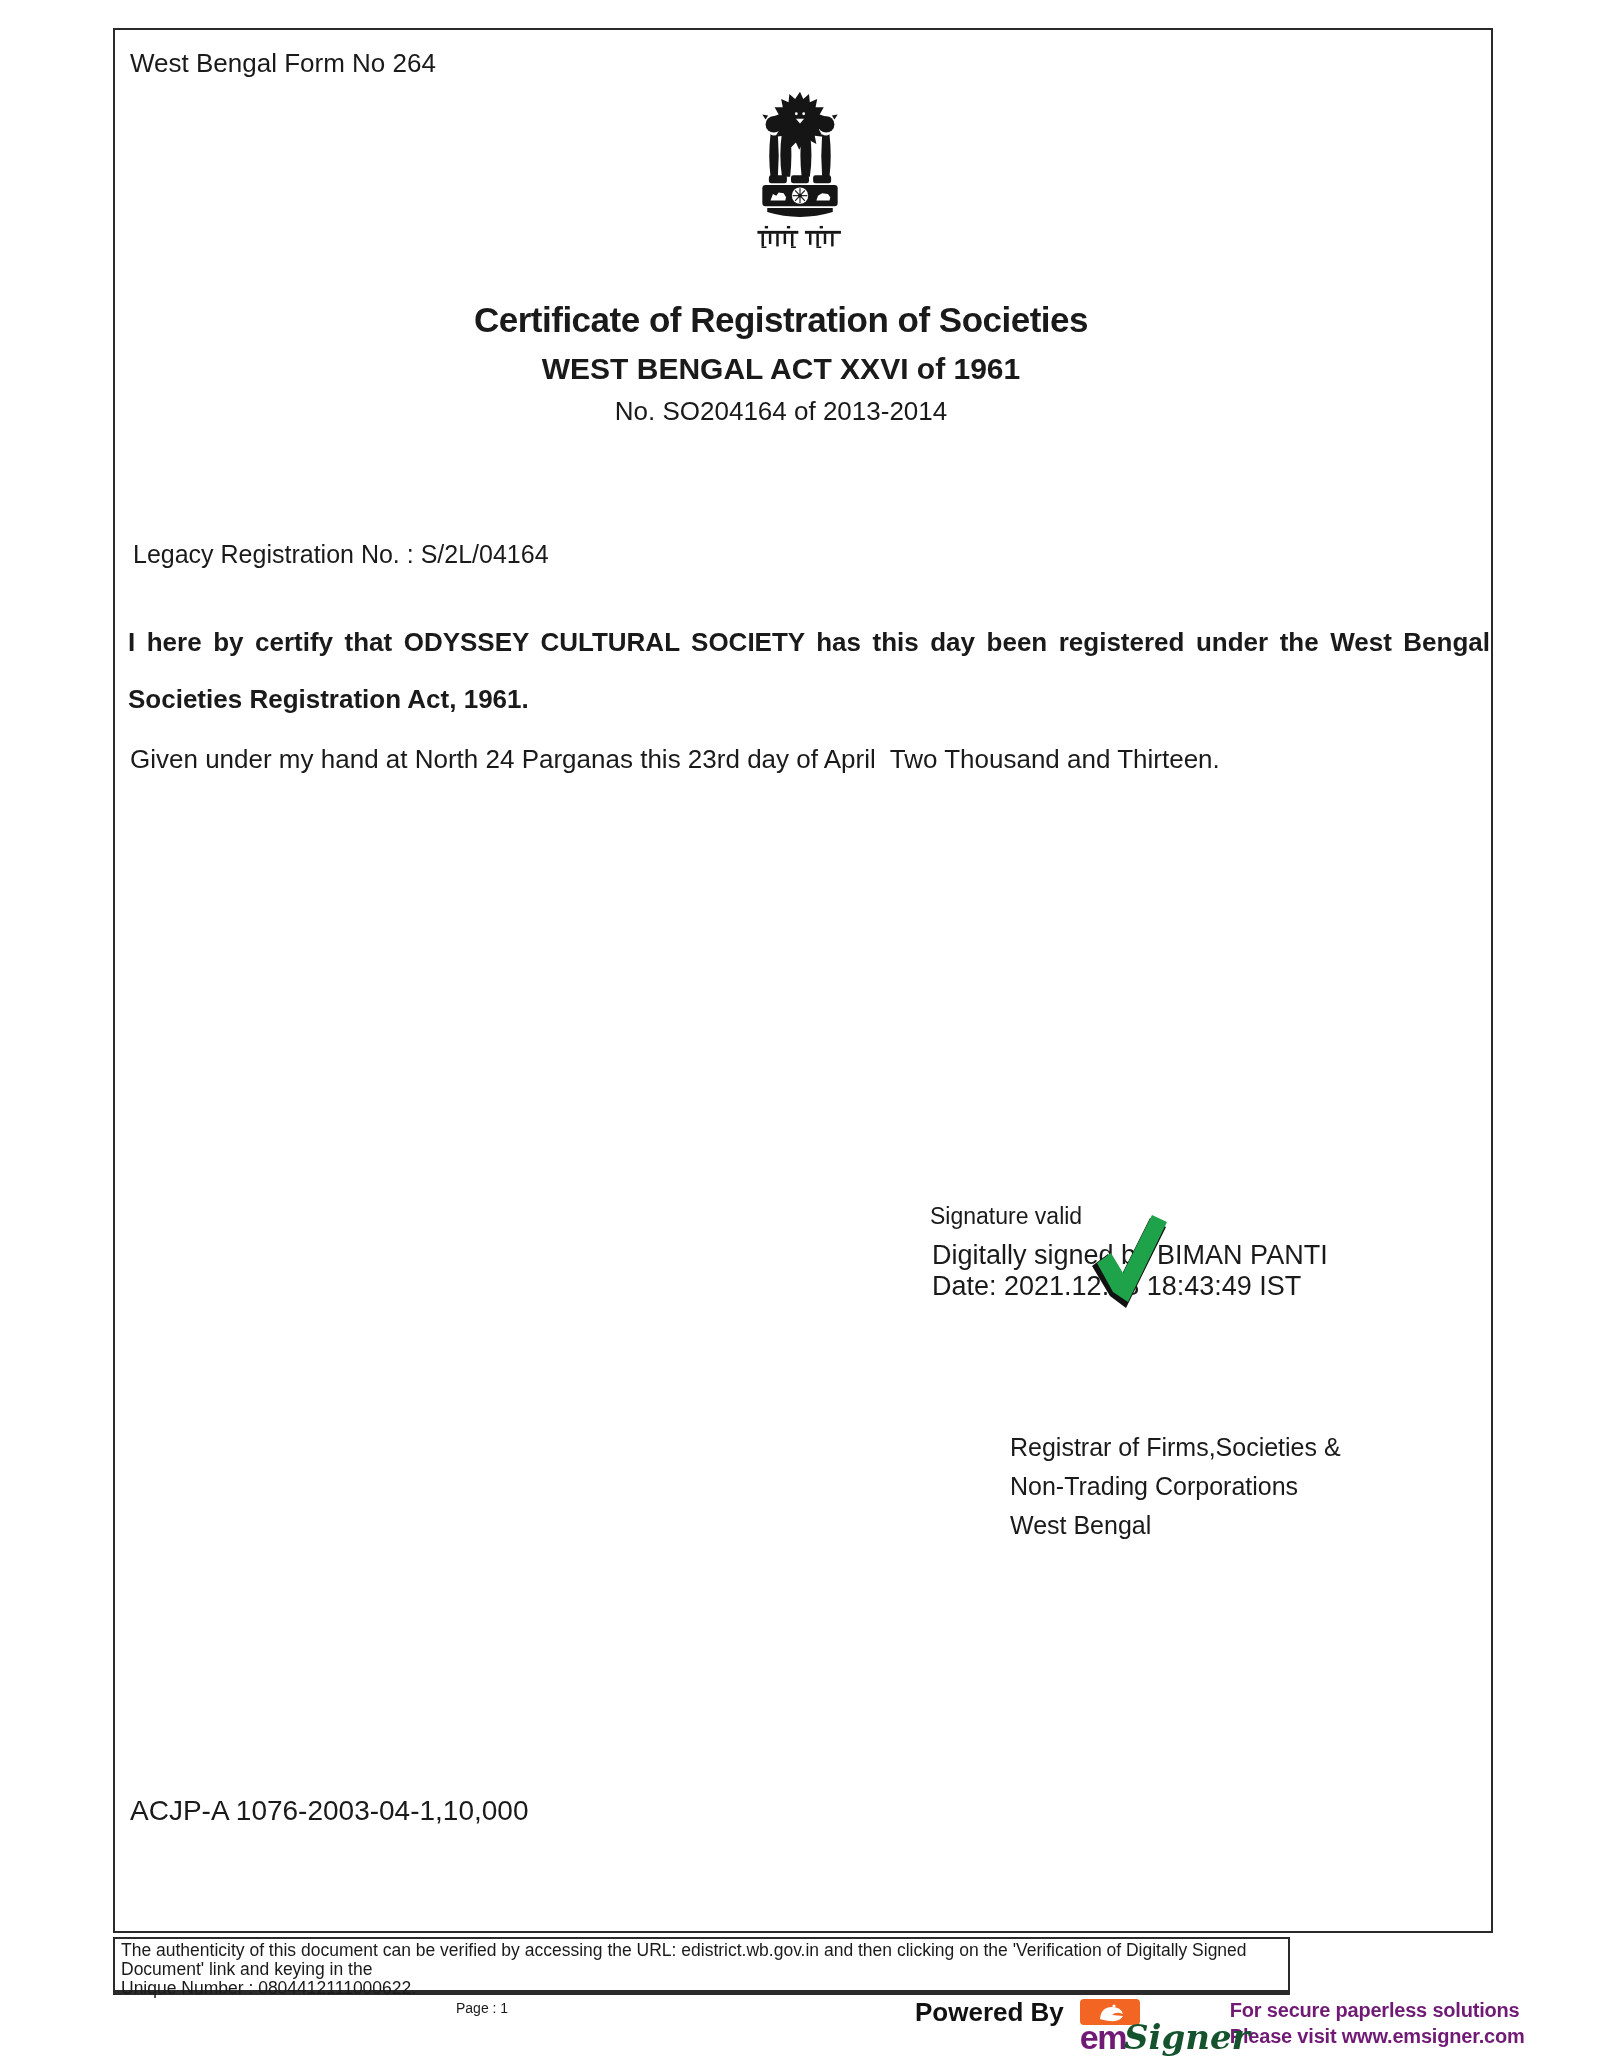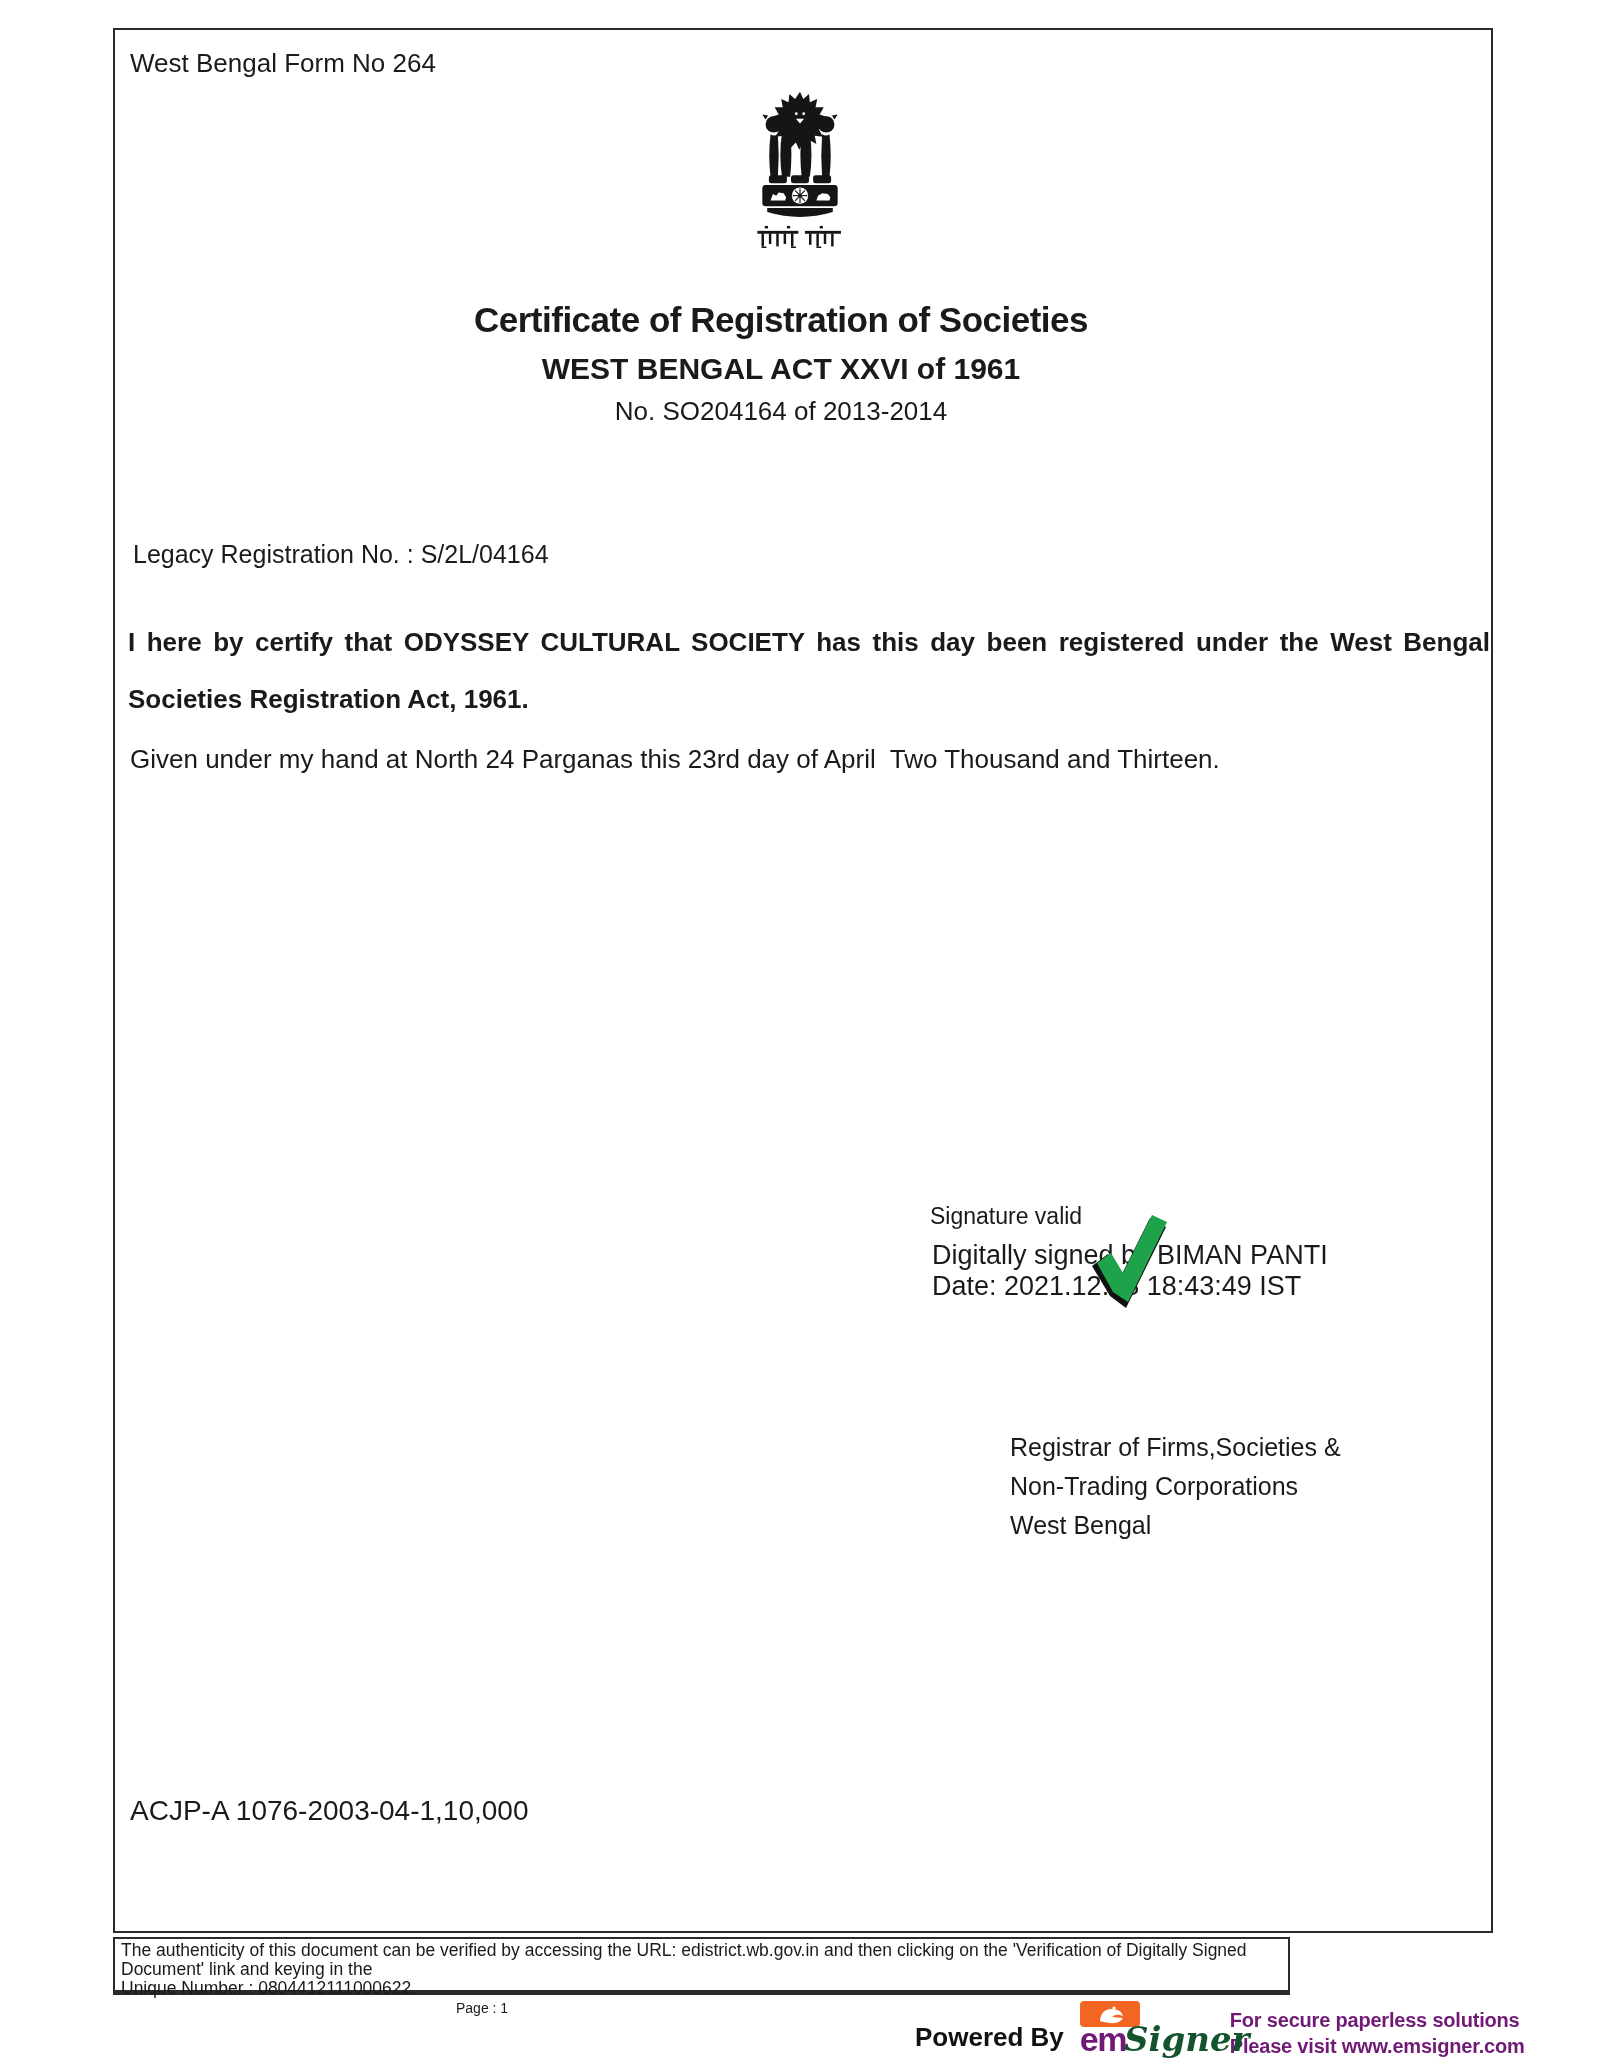--- a/index.html
+++ b/index.html
@@ -22,21 +22,21 @@
   .sig-status{left:930px;top:1203px;font-size:23px;}
   .sig-lines{left:932px;top:1240px;font-size:27px;line-height:31px;}
   .check-svg{left:1088px;top:1210px;width:86px;height:100px;}
   .registrar{left:1010px;top:1428px;width:470px;font-size:25px;line-height:39px;}
   .print-code{left:130px;top:1795px;font-size:28px;}
   .footer-box{
     left:113px;top:1937px;width:1177px;height:58px;border:2px solid #2a2a2a;border-bottom-width:5px;
     box-sizing:border-box;padding:2px 6px;font-size:17.5px;line-height:19px;
   }
   .footer-page{padding-left:335px;font-size:14px;margin-top:1px;}
-  .branding{left:915px;top:1997px;width:600px;height:68px;display:flex;align-items:flex-end;gap:14px;}
+  .branding{left:915px;top:1997px;width:600px;height:68px;display:flex;gap:14px;}
   .powered{font-size:26px;font-weight:bold;color:#111;padding-bottom:12px;white-space:nowrap;}
   .logo{position:relative;width:138px;height:66px;flex:0 0 auto;}
   .logo-rect{position:absolute;left:2px;top:2px;width:60px;height:26px;background:#f26522;border-radius:4px;}
   .logo-rect svg{display:block;width:100%;height:100%;}
   .logo-text{position:absolute;left:2px;top:20px;white-space:nowrap;}
   .logo-em{font-size:34px;font-weight:bold;color:#701a75;letter-spacing:-1.5px;}
   .logo-signer{font-size:34px;font-weight:bold;font-style:italic;color:#14532d;font-family:"DejaVu Serif", serif;margin-left:-2px;}
   .taglines{font-size:20px;font-weight:bold;line-height:26px;color:#701a75;padding-bottom:6px;white-space:nowrap;letter-spacing:-0.2px;}
 </style>
 </head>

